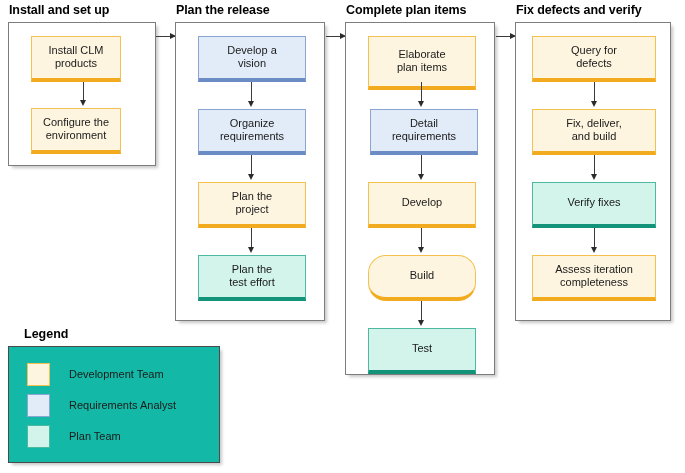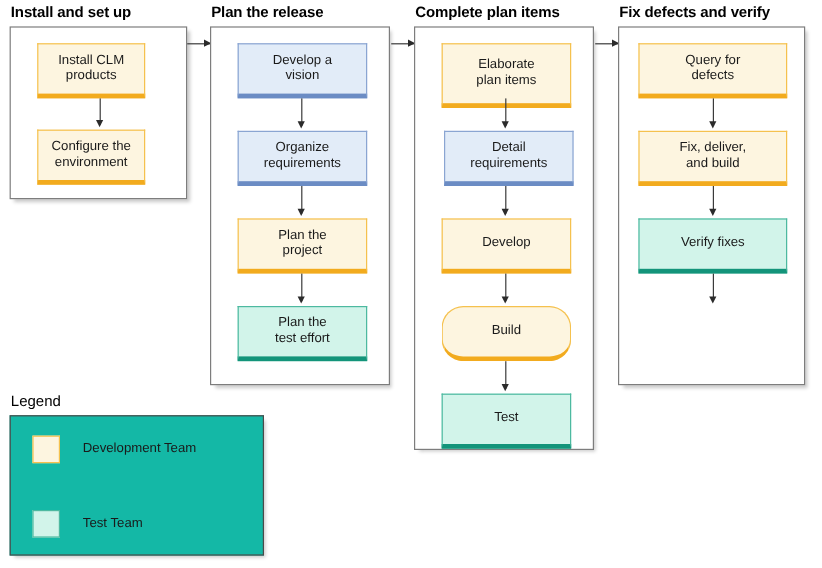--- a/index.html
+++ b/index.html
@@ -107,24 +107,24 @@
     border-bottom: 3.5px solid transparent;
     border-left: 6px solid #2b2b2b;
   }
 
   
   #legend {
     position: absolute;
   }
   .legend-title {
     position: absolute;
-    left: 1px;
+    left: 16px;
     top: 0;
     font-size: 12.5px;
-    font-weight: normal;
+    font-weight: bold;
     line-height: 15px;
     color: #000000;
   }
   .legend-panel {
     position: absolute;
     left: 0;
     top: 19px;
     box-sizing: border-box;
     background: #14b8a6;
     border: 1px solid #4a4a4a;
@@ -241,33 +241,39 @@
 
       <div class="task dev" style="left:16px; top:86px; width:124px; height:46px;">Fix, deliver,
 and build</div>
       <div class="vline" style="left:78px; top:132px; height:23px;"></div>
       <div class="vhead" style="left:75px; top:151px;"></div>
 
       <div class="task test" style="left:16px; top:159px; width:124px; height:46px;">Verify fixes</div>
       <div class="vline" style="left:78px; top:205px; height:23px;"></div>
       <div class="vhead" style="left:75px; top:224px;"></div>
 
+      <div class="task dev" style="left:16px; top:232px; width:124px; height:46px;">Assess iteration
+completeness</div>
     </div>
   </div>
 
   <div id="legend" style="left:8px; top:327px; width:214px;">
     <div class="legend-title">Legend</div>
     <div class="legend-panel" style="width:212px; height:117px;">
 
       <div class="legend-row" style="top:16px;">
         <div class="legend-swatch dev"></div>
         <div class="legend-label">Development Team</div>
       </div>
 
+      <div class="legend-row" style="top:47px;">
+        <div class="legend-swatch ra"></div>
+        <div class="legend-label">Requirements Analyst</div>
+      </div>
 
       <div class="legend-row" style="top:78px;">
         <div class="legend-swatch test"></div>
-        <div class="legend-label">Test Team</div>
+        <div class="legend-label">Plan Team</div>
       </div>
     </div>
   </div>
 
 </div>
 
 </body></html>

